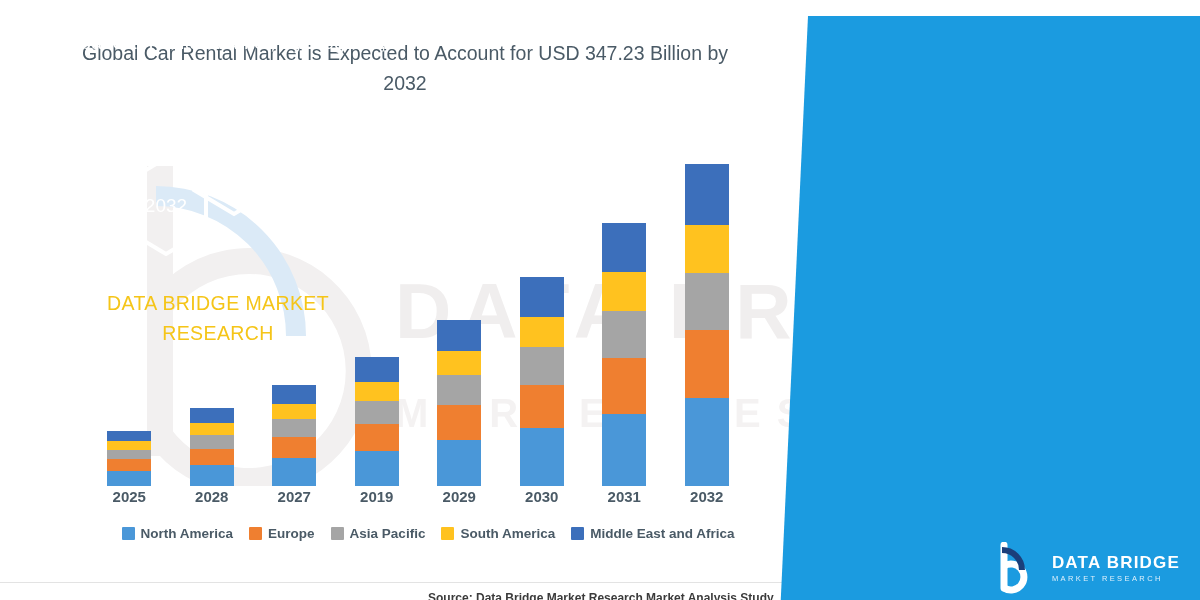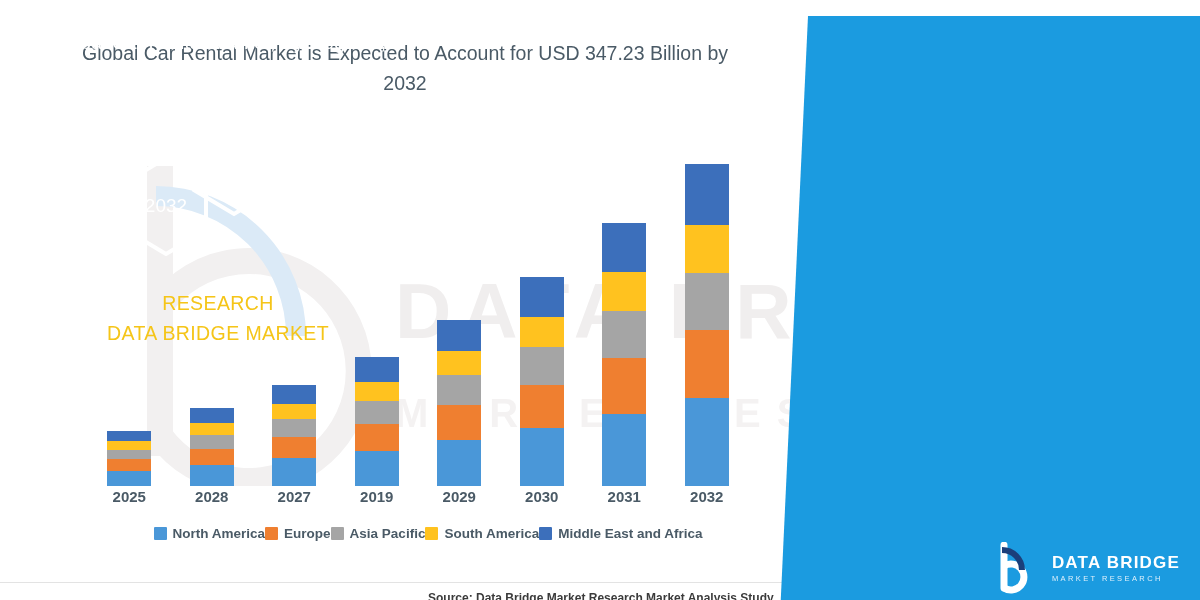--- a/index.html
+++ b/index.html
@@ -58,21 +58,21 @@
 
   
   .plot{position:absolute;left:88px;top:120px;width:660px;height:350px;}
   .bars{position:absolute;left:0;bottom:0;width:100%;height:350px;display:flex;align-items:flex-end;}
   .bargroup{flex:1;display:flex;flex-direction:column;align-items:center;justify-content:flex-end;height:100%;}
   .bar{width:44px;display:flex;flex-direction:column;justify-content:flex-end;}
   .seg{width:100%;}
   .xaxis{position:absolute;left:88px;top:472px;width:660px;height:24px;display:flex;}
   .xtick{flex:1;text-align:center;color:#4a5a66;font-size:15px;font-weight:bold;}
 
-  .legend{position:absolute;left:88px;top:510px;width:680px;display:flex;justify-content:center;align-items:center;}
+  .legend{position:absolute;left:88px;top:510px;width:680px;display:flex;justify-content:center;align-items:center;gap:16px;}
   .lg{display:flex;align-items:center;gap:6px;}
   .lg i{width:13px;height:13px;display:block;border-radius:1px;}
   .lg span{color:#4a5a66;font-size:13.5px;font-weight:bold;}
 
   .footer{position:absolute;left:0;top:566px;width:800px;height:34px;border-top:1px solid #e3e3e3;}
   .foot-l{position:absolute;left:88px;top:8px;color:#3b3b3b;font-size:10.5px;font-weight:bold;}
   .foot-r{position:absolute;left:428px;top:8px;color:#3b3b3b;font-size:12px;font-weight:bold;}
 </style>
 </head>
 <body>
@@ -222,22 +222,22 @@
     </div>
     <div class="hex hex-b">
       <svg width="92" height="104" viewBox="0 0 92 104">
         <polygon points="46,4 86,28 86,76 46,100 6,76 6,28" fill="none" stroke="#ffffff" stroke-width="4"></polygon>
       </svg>
       <span>2025</span>
     </div>
   </div>
 
   <div class="dbmr-brand">
+    <div>DATA BRIDGE MARKET</div>
     <div>RESEARCH</div>
-    <div>DATA BRIDGE MARKET</div>
   </div>
 
   <div class="logo-box">
     <div class="logo-mark">
       <svg width="46" height="52" viewBox="0 0 46 52">
         <path d="M8 3 L8 46" stroke="#ffffff" stroke-width="7" fill="none" stroke-linecap="round"></path>
         <path d="M8 24 A13 13 0 1 1 8 46" stroke="#ffffff" stroke-width="7" fill="none"></path>
         <path d="M6 8 A20 20 0 0 1 26 28" stroke="#1b3f7a" stroke-width="6" fill="none"></path>
       </svg>
     </div>

